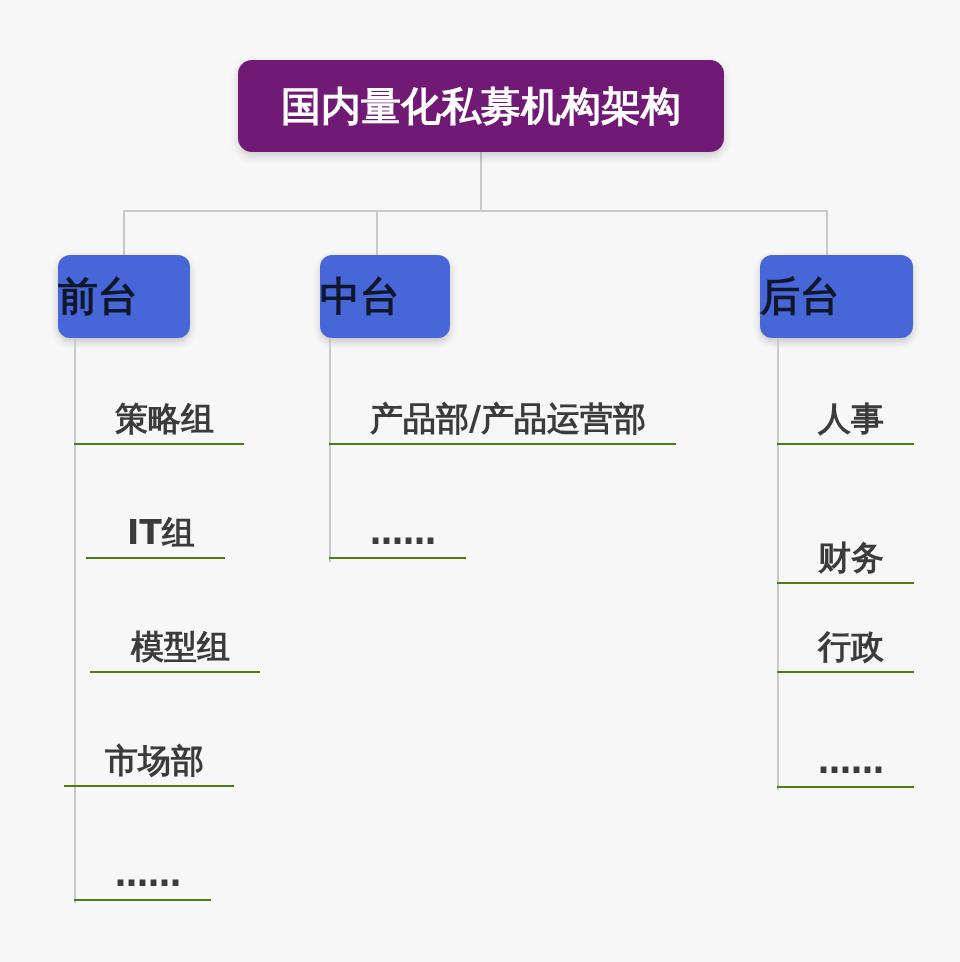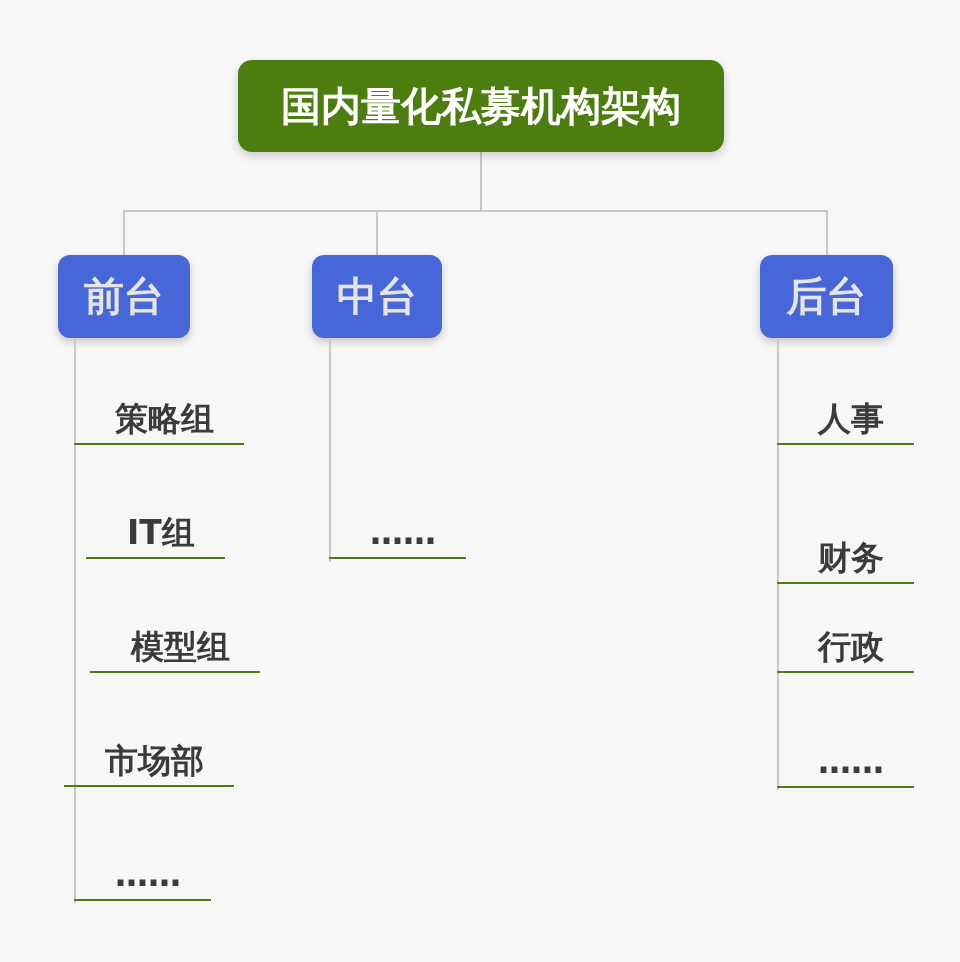--- a/index.html
+++ b/index.html
@@ -24,45 +24,44 @@
   .line.v { width: 2px; }
   .line.h { height: 2px; }
 
   
   .root-node {
     position: absolute;
     left: 238px;
     top: 60px;
     width: 486px;
     height: 92px;
-    background: #4d7c0f;
+    background: #701a75;
     border-radius: 14px;
     box-shadow: 0 4px 10px rgba(0,0,0,0.18);
     color: #ffffff;
     font-size: 40px;
     font-weight: bold;
     line-height: 92px;
     text-align: center;
     white-space: nowrap;
     letter-spacing: 0px;
   }
 
   
   .branch-node {
     position: absolute;
     top: 255px;
     height: 83px;
     background: #4767d9;
     border-radius: 12px;
     box-shadow: 0 4px 8px rgba(0,0,0,0.20);
-    color: #e5e5e5;
+    color: #0f172a;
     font-size: 40px;
     font-weight: bold;
     line-height: 83px;
-    text-align: center;
     white-space: nowrap;
   }
 
   
   .child-node {
     position: absolute;
     height: 48px;
     line-height: 48px;
     padding: 0 30px 0 41px;
     border-bottom: 2px solid #4d7c0f;
@@ -80,33 +79,34 @@
 
   <div class="line v" style="left:480px; top:152px; height:58px;"></div>
   <div class="line h" style="left:123px; top:210px; width:705px;"></div>
   <div class="line v" style="left:123px; top:210px; height:45px;"></div>
   <div class="line v" style="left:376px; top:210px; height:45px;"></div>
   <div class="line v" style="left:826px; top:210px; height:45px;"></div>
 
   <div class="root-node">国内量化私募机构架构</div>
 
   <div class="branch-node" style="left:58px; width:132px;">前台</div>
-  <div class="branch-node" style="left:312px; width:130px;">中台</div>
-  <div class="branch-node" style="left:760px; width:133px;">后台</div>
+  <div class="branch-node" style="left:320px; width:130px;">中台</div>
+  <div class="branch-node" style="left:760px; width:153px;">后台</div>
 
   <div class="line v" style="left:74px; top:339px; height:564px;"></div>
   <div class="line v" style="left:329px; top:339px; height:223px;"></div>
   <div class="line v" style="left:777px; top:339px; height:451px;"></div>
 
   <div class="child-node" style="left:74px; top:395px;">策略组</div>
   <div class="child-node" style="left:74px; top:509px;margin-left:12px;">IT组</div>
   <div class="child-node" style="left:90px; top:623px;">模型组</div>
   <div class="child-node" style="left:64px; top:737px;">市场部</div>
   <div class="child-node" style="left:74px; top:851px;">……</div>
 
+  <div class="child-node" style="left:329px; top:395px;">产品部/产品运营部</div>
   <div class="child-node" style="left:329px; top:509px;">……</div>
 
   <div class="child-node" style="left:777px; top:395px;">人事</div>
   <div class="child-node" style="left:777px; top:509px;margin-top:25px;">财务</div>
   <div class="child-node" style="left:777px; top:623px;text-align:center;">行政</div>
   <div class="child-node" style="left:777px; top:738px;">……</div>
 
 </div>
 
 </body></html>

